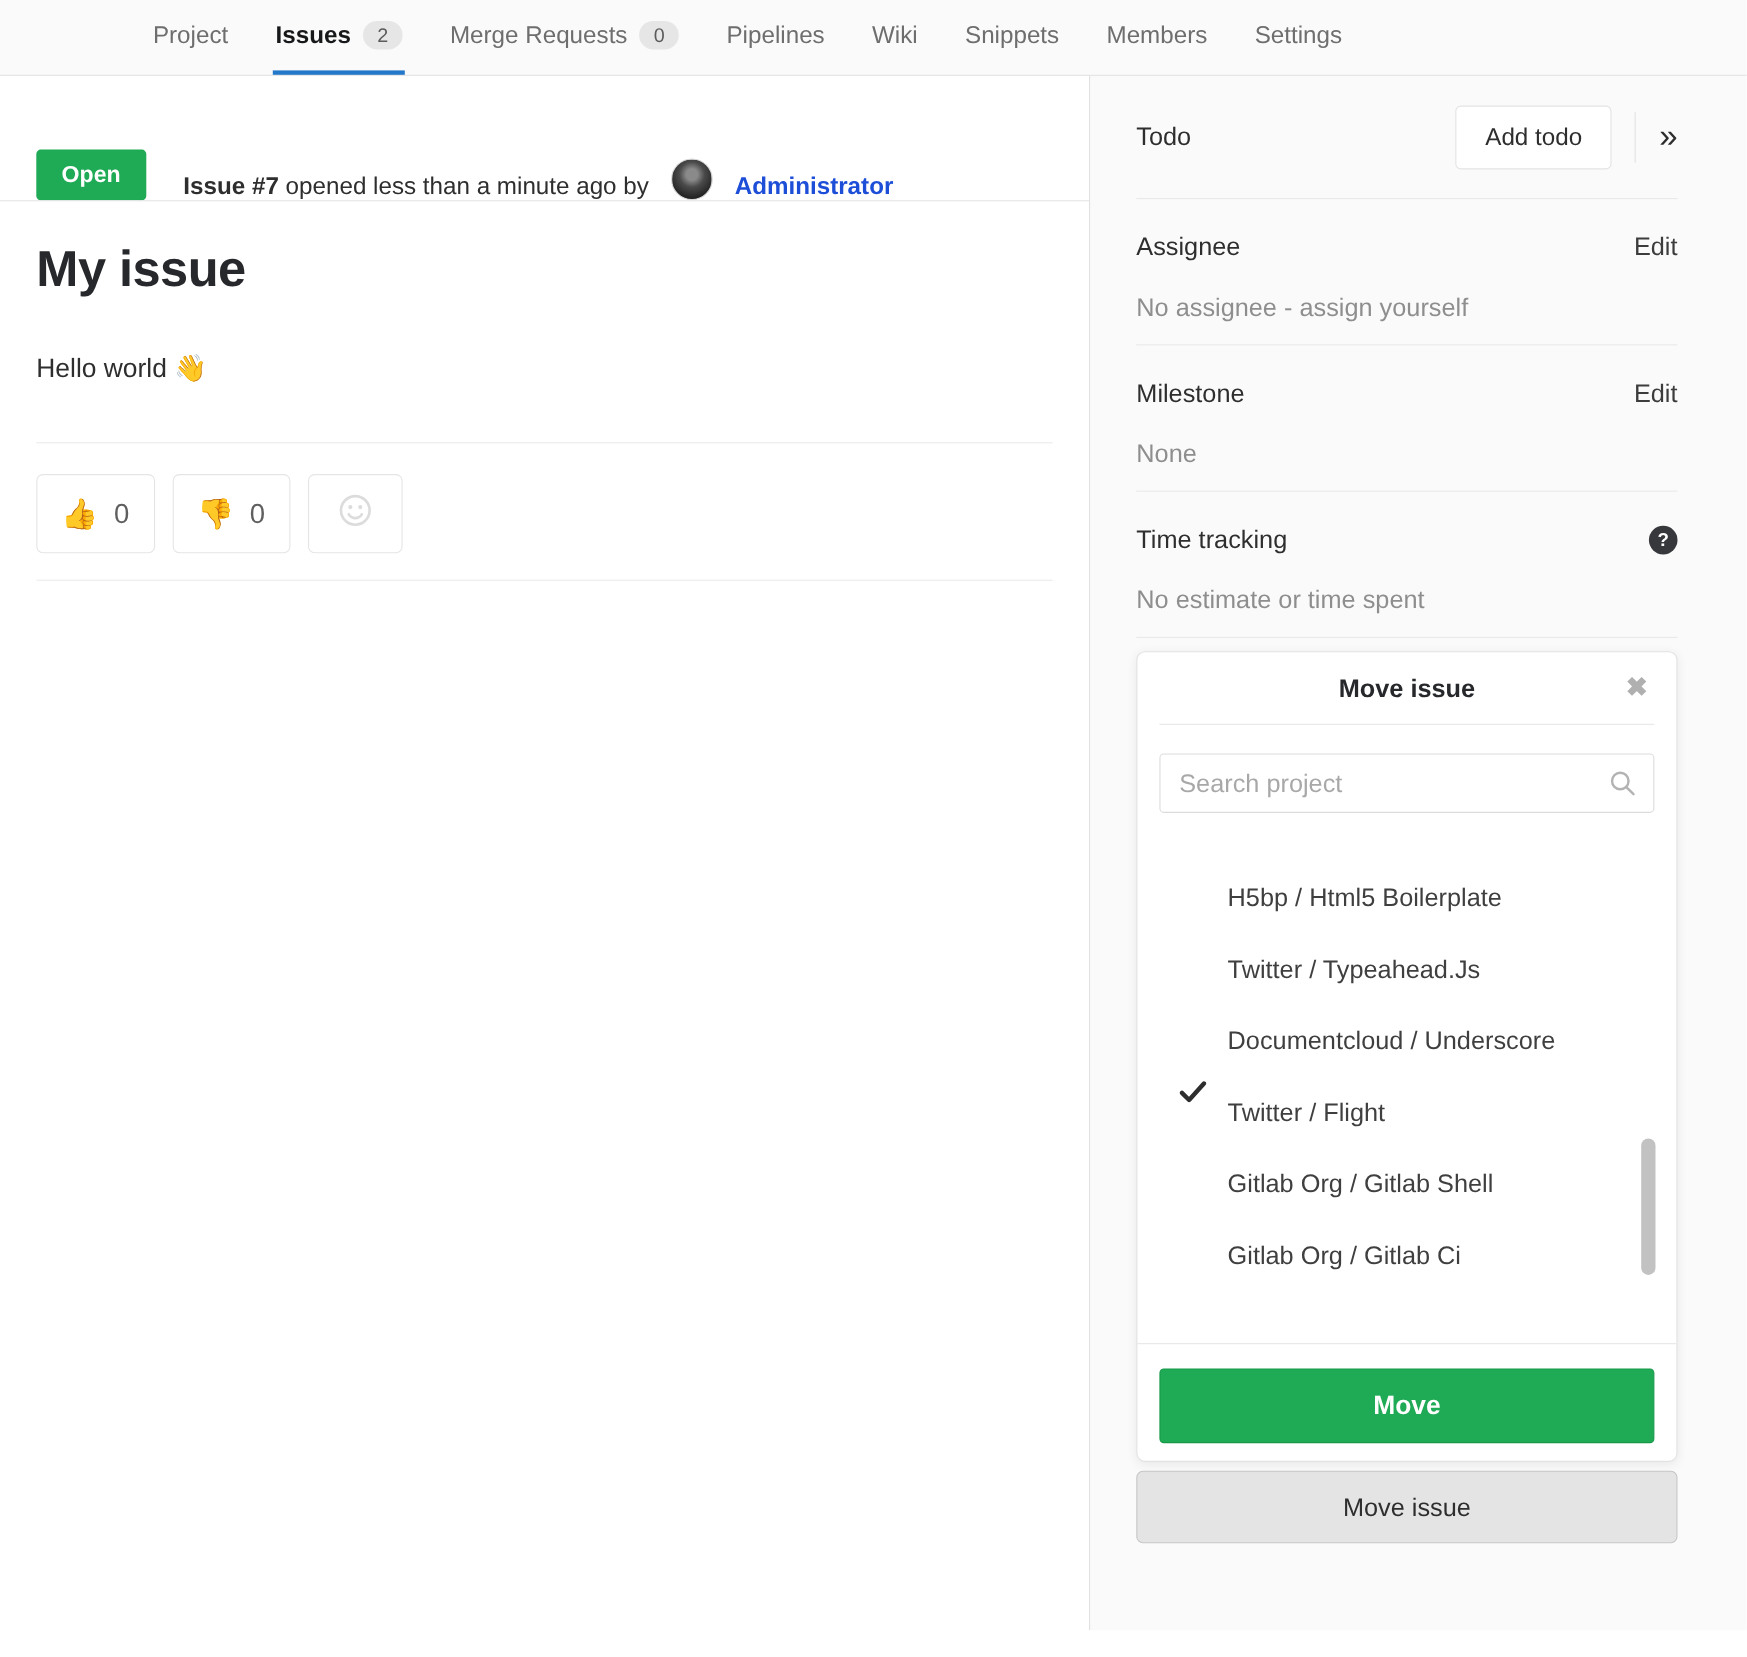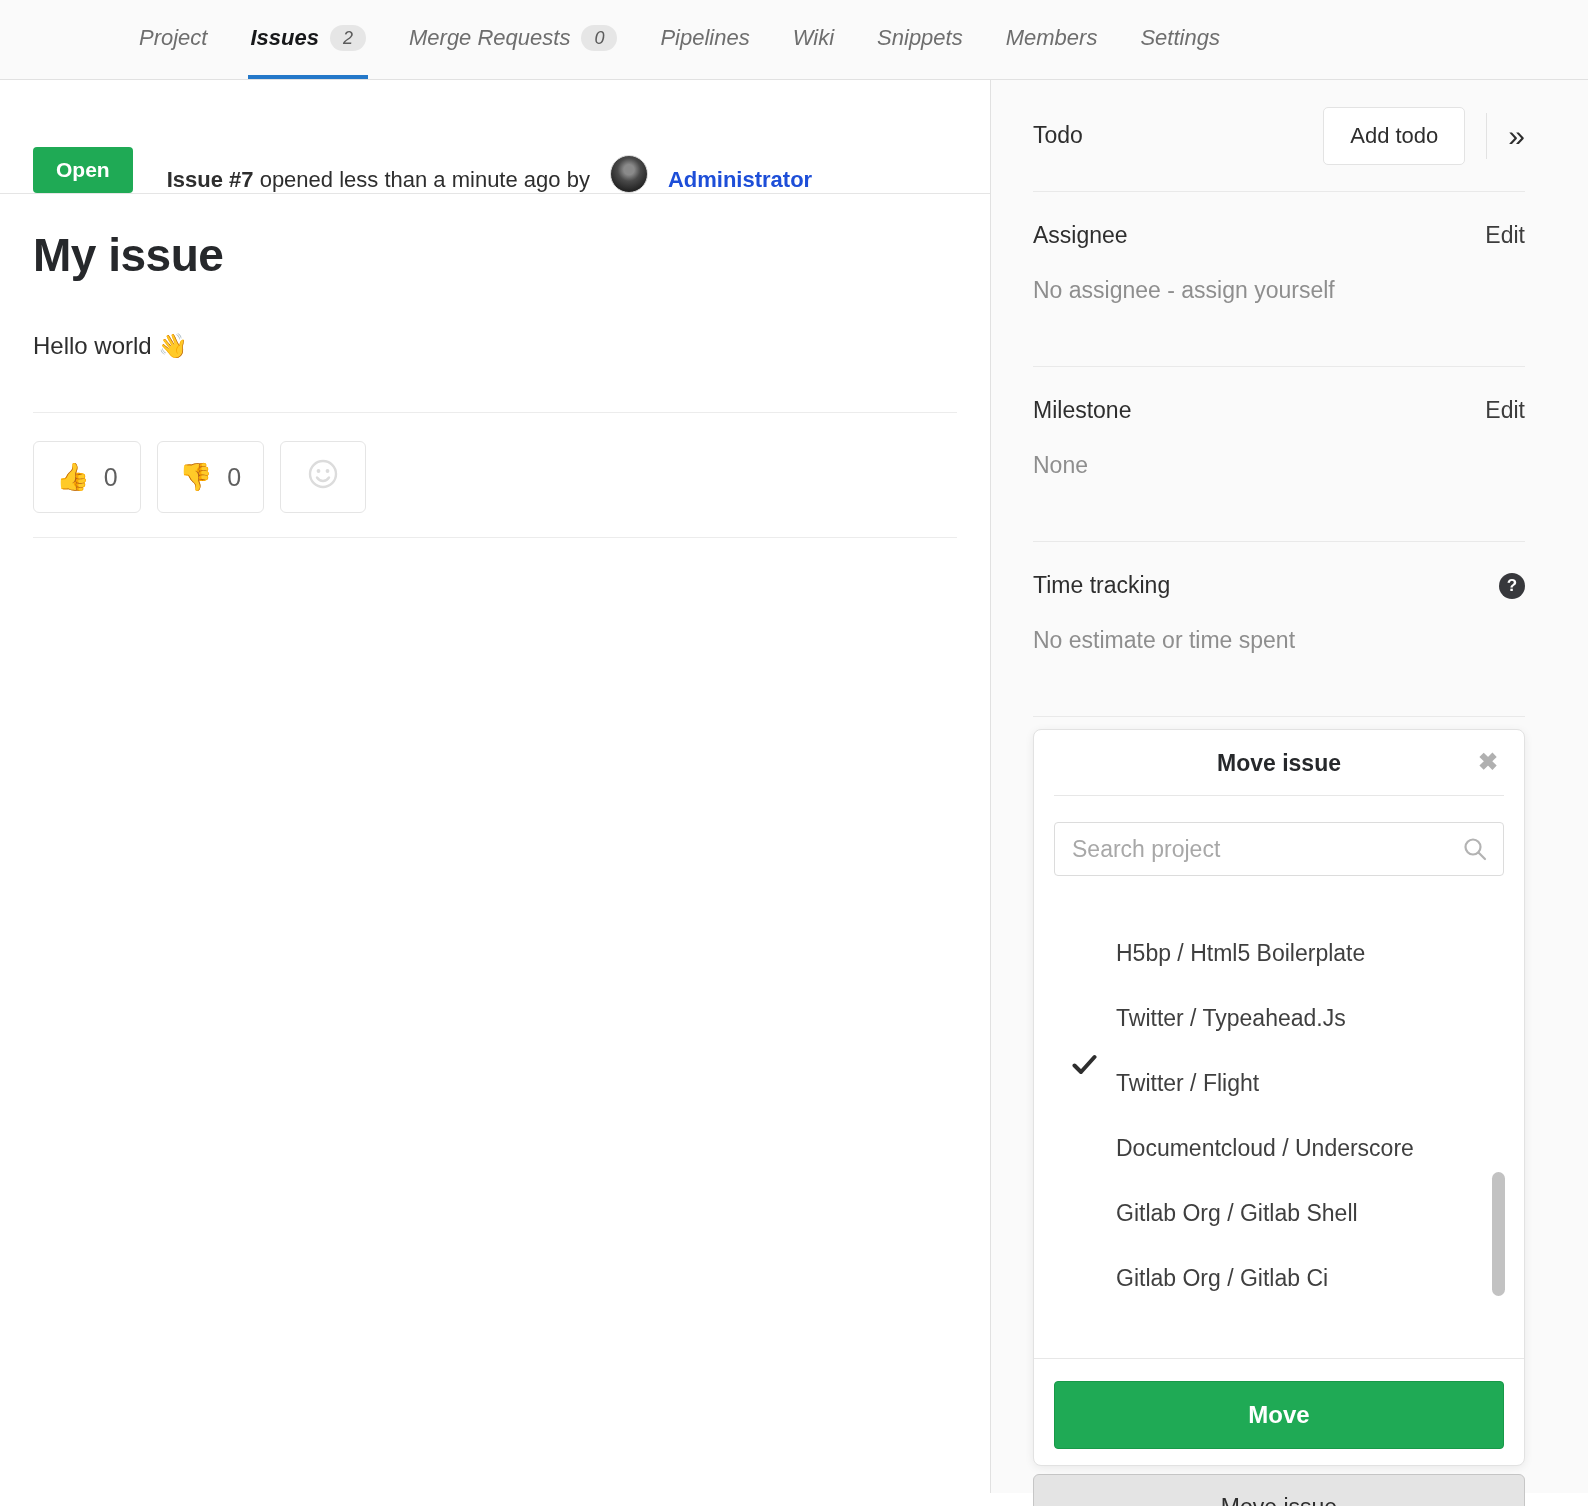--- a/index.html
+++ b/index.html
@@ -5,27 +5,26 @@
   * { box-sizing: border-box; margin: 0; padding: 0; }
   html, body { width: 1588px; height: 1506px; overflow: hidden; }
   body {
     font-family: "Liberation Sans", sans-serif;
     background: #ffffff;
     color: #2e2e2e;
   }
 
   
   .topnav {
-    height: 80px;
+    height: 69px;
     background: #fafafa;
     border-bottom: 1px solid #e1e1e1;
     display: flex;
     align-items: stretch;
     padding-left: 137px;
-    font-style: italic;
   }
   .tab {
     display: flex;
     align-items: center;
     gap: 11px;
     padding: 0 2px;
     margin-right: 39px;
     font-size: 22px;
     color: #6e6e6e;
     border-bottom: 4px solid transparent;
@@ -131,21 +130,21 @@
     border: 1px solid #e3e3e3;
     border-radius: 5px;
     padding: 15px 26px;
     font-size: 22px;
     color: #2e2e2e;
     cursor: pointer;
   }
   .vdiv { width: 1px; height: 46px; background: #e2e2e2; margin: 0 21px; }
   .collapse-icon { font-size: 30px; color: #2e2e2e; cursor: pointer; line-height: 1; }
 
-  .side-block { padding: 30px 0 62px; border-bottom: 1px solid #e9e9e9; }
+  .side-block { padding: 30px 0 20px; border-bottom: 1px solid #e9e9e9; }
   .side-row { display: flex; justify-content: space-between; align-items: center; }
   .side-label { font-size: 23px; color: #2e2e2e; }
   .side-edit { font-size: 23px; color: #3c3c3c; cursor: pointer; }
   .side-value { margin-top: 28px; font-size: 23px; color: #8e8e8e; }
   .assign-link { cursor: pointer; }
   .help-icon {
     width: 26px; height: 26px;
     background: #37383c;
     color: #fff;
     border-radius: 50%;
@@ -369,31 +368,31 @@
       </div>
 
       <div class="dd-list">
         <div class="dd-item">
           <span>H5bp / Html5 Boilerplate</span>
         </div>
         <div class="dd-item">
           <span>Twitter / Typeahead.Js</span>
         </div>
         <div class="dd-item">
+          <span>Documentcloud / Underscore</span>
+        </div>
+        <div class="dd-item">
           <span class="check-icon">
             <svg width="25" height="21" viewBox="0 0 25 21" fill="none">
               <path d="M2.5 11.5 L9 18 L22.5 3" stroke="#2e2e2e" stroke-width="4" stroke-linecap="round" stroke-linejoin="round"></path>
             </svg>
           </span>
           <span>Twitter / Flight</span>
         </div>
         <div class="dd-item">
-          <span>Documentcloud / Underscore</span>
-        </div>
-        <div class="dd-item">
           <span>Gitlab Org / Gitlab Shell</span>
         </div>
         <div class="dd-item">
           <span>Gitlab Org / Gitlab Ci</span>
         </div>
         <div class="dd-scrollbar"></div>
       </div>
 
       <div class="dd-footer">
         <button class="move-btn">Move</button>

